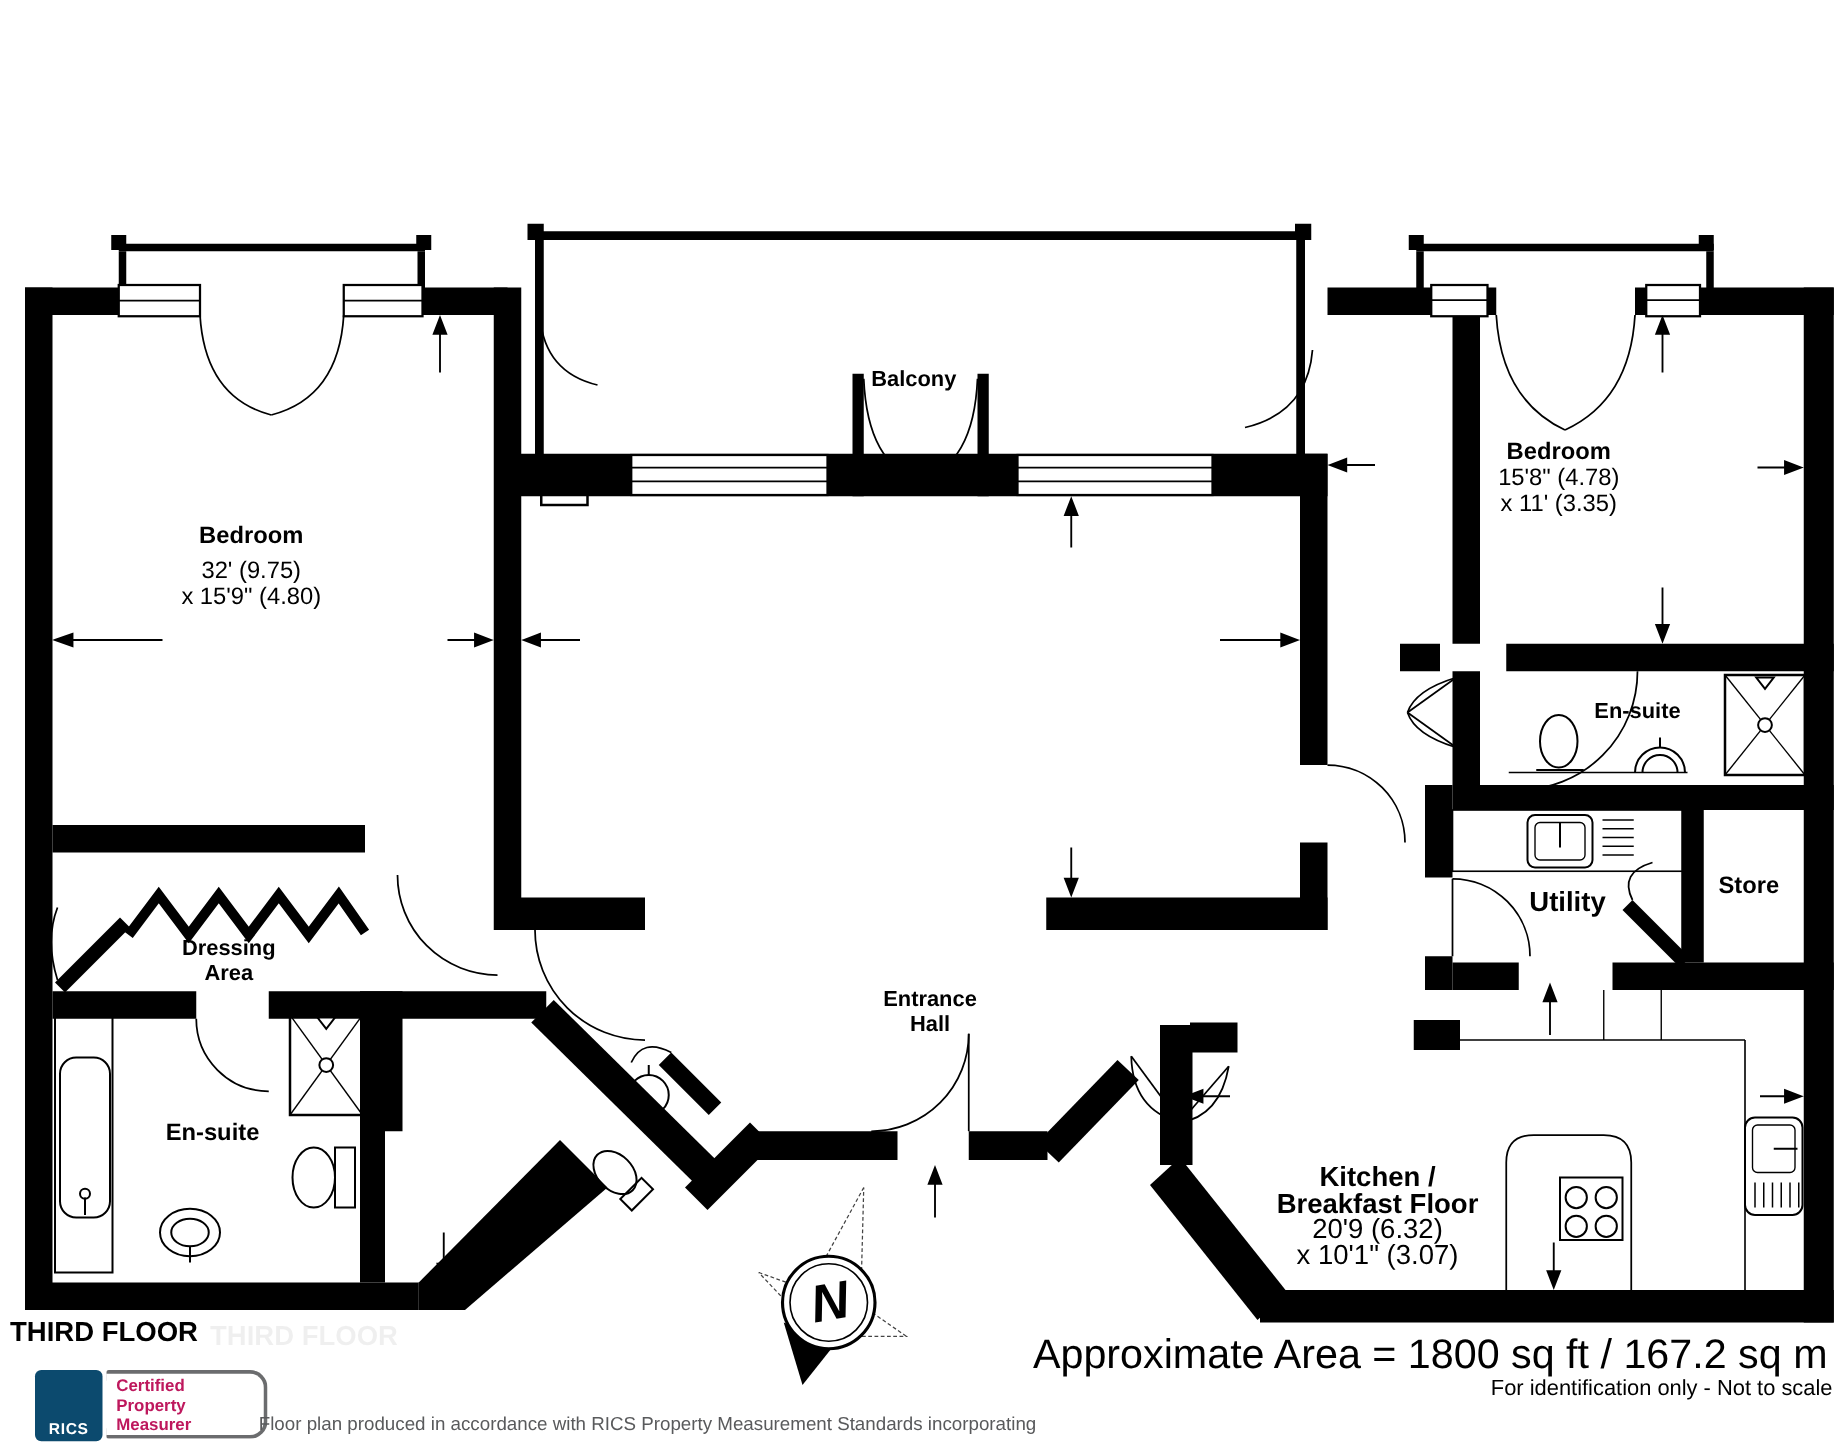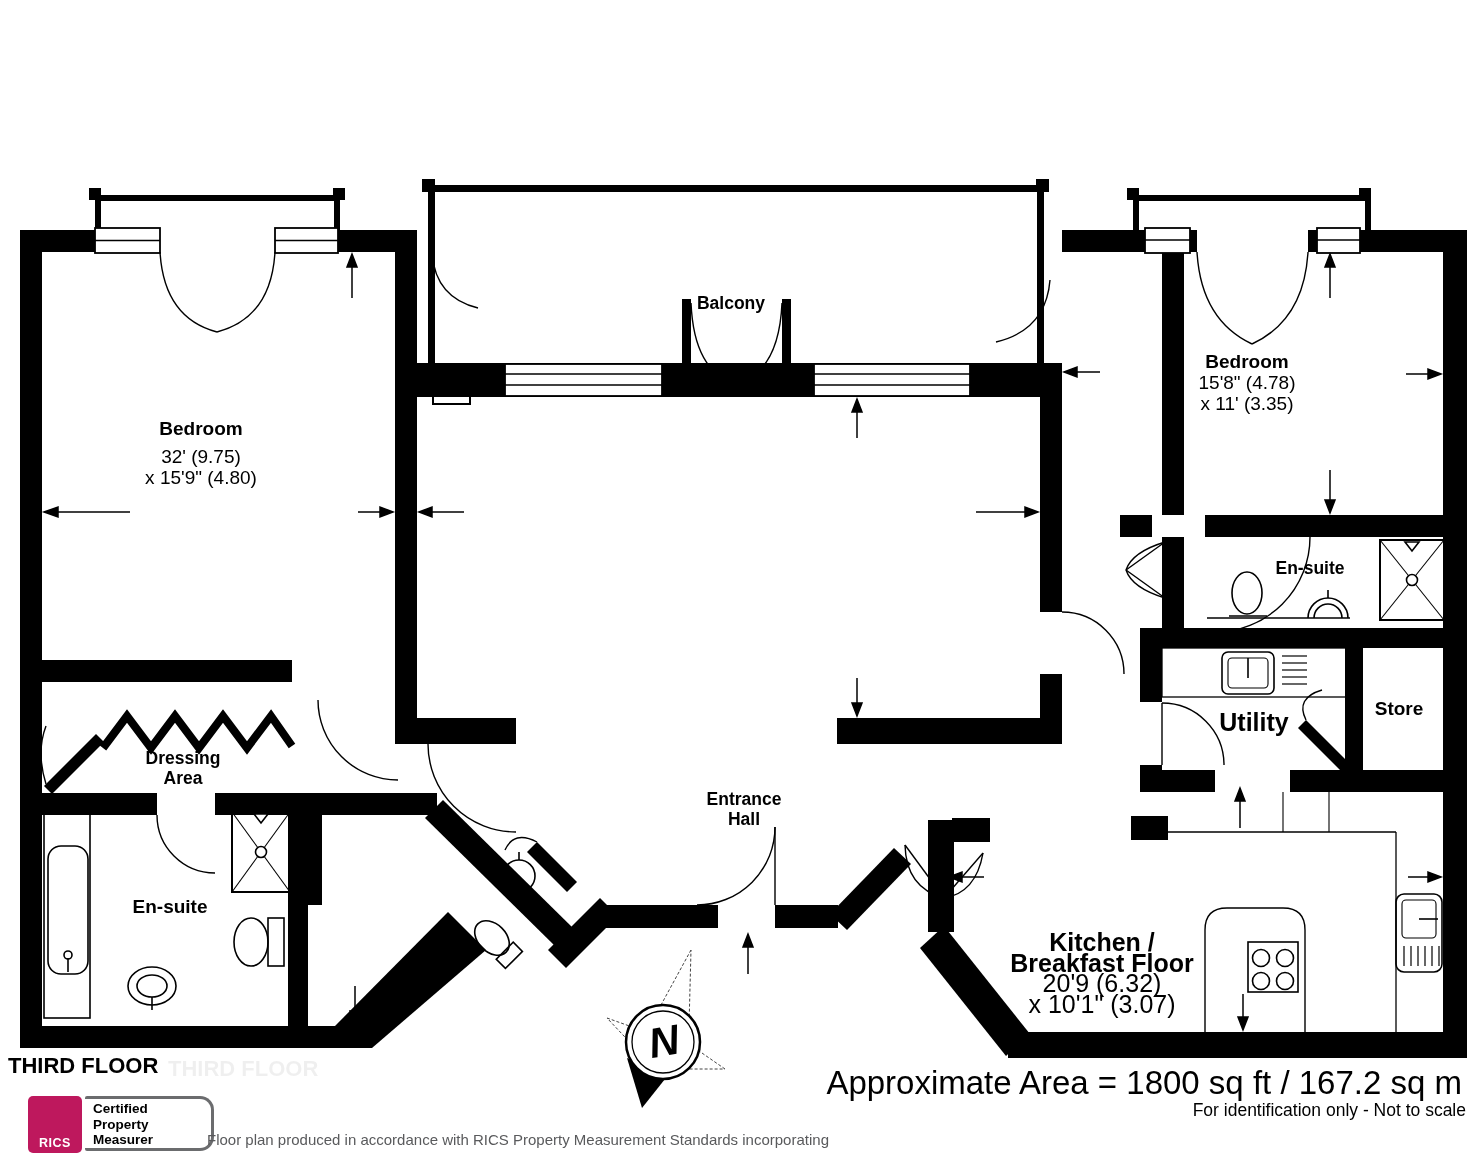--- a/index.html
+++ b/index.html
@@ -3,31 +3,31 @@
 <meta charset="utf-8">
 <style>
   html,body{margin:0;padding:0;background:#fff;}
   #stage{position:relative;width:1472px;height:1160px;background:#ffffff;overflow:hidden;
          font-family:"Liberation Sans", sans-serif;}
   svg{position:absolute;left:0;top:0;}
   .lbl{position:absolute;transform:translateX(-50%);text-align:center;font-weight:bold;
        color:#000;white-space:nowrap;line-height:21px;font-size:19px;}
   .lbl .dim{font-weight:normal;}
   .sm{font-size:17.5px;line-height:20px;}
-  .md{font-size:25px;line-height:20.5px;}
+  .md{font-size:22px;line-height:20.5px;}
   #floor-label{position:absolute;left:8px;top:1053px;font-size:22px;font-weight:bold;color:#000;}
   #ghost-label{position:absolute;left:168px;top:1056px;font-size:22px;font-weight:bold;color:#000;opacity:.06;}
   #area1{position:absolute;right:10px;top:1064px;font-size:33px;color:#000;}
   #area2{position:absolute;right:6px;top:1100px;font-size:17.5px;color:#000;}
   #badge{position:absolute;left:28px;top:1096px;display:flex;}
-  #badge-icon{width:54px;height:57px;background:#be185d;border-radius:5px;position:relative;}
+  #badge-icon{width:54px;height:57px;background:#0c4a6e;border-radius:5px;position:relative;}
   #badge-icon .org{position:absolute;bottom:3px;width:100%;text-align:center;color:#fff;
        font-weight:bold;font-size:12.5px;letter-spacing:.5px;}
   #badge-cert{width:118px;height:47px;border:3px solid #6b6c6e;border-left:none;margin-left:3px;
-       border-radius:2px 14px 14px 2px;padding:2px 0 0 8px;color:#000000;font-weight:bold;
+       border-radius:2px 14px 14px 2px;padding:2px 0 0 8px;color:#be185d;font-weight:bold;
        font-size:13.5px;line-height:15.5px;}
   #disclaimer{position:absolute;left:207px;top:1094px;color:#595a5c;font-size:15px;
        line-height:18.5px;white-space:pre;}
 </style>
 </head>
 <body>
 
 <div id="stage">
 
 <svg width="1472" height="1160" viewBox="0 0 1472 1160">

